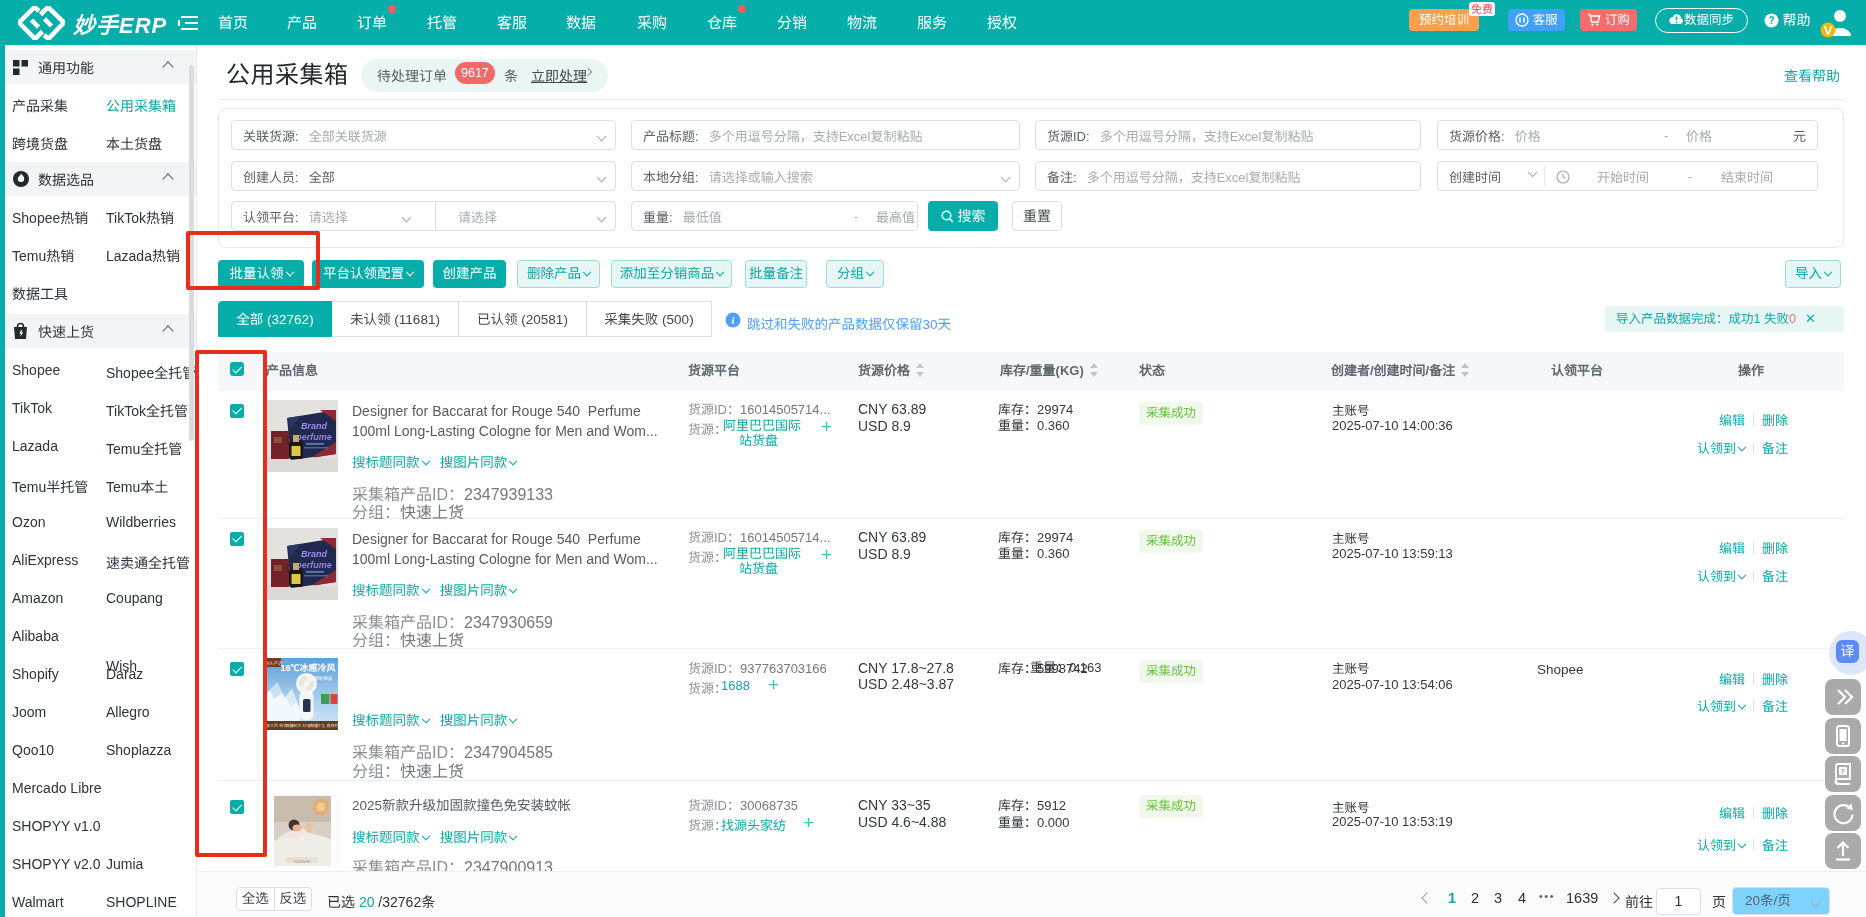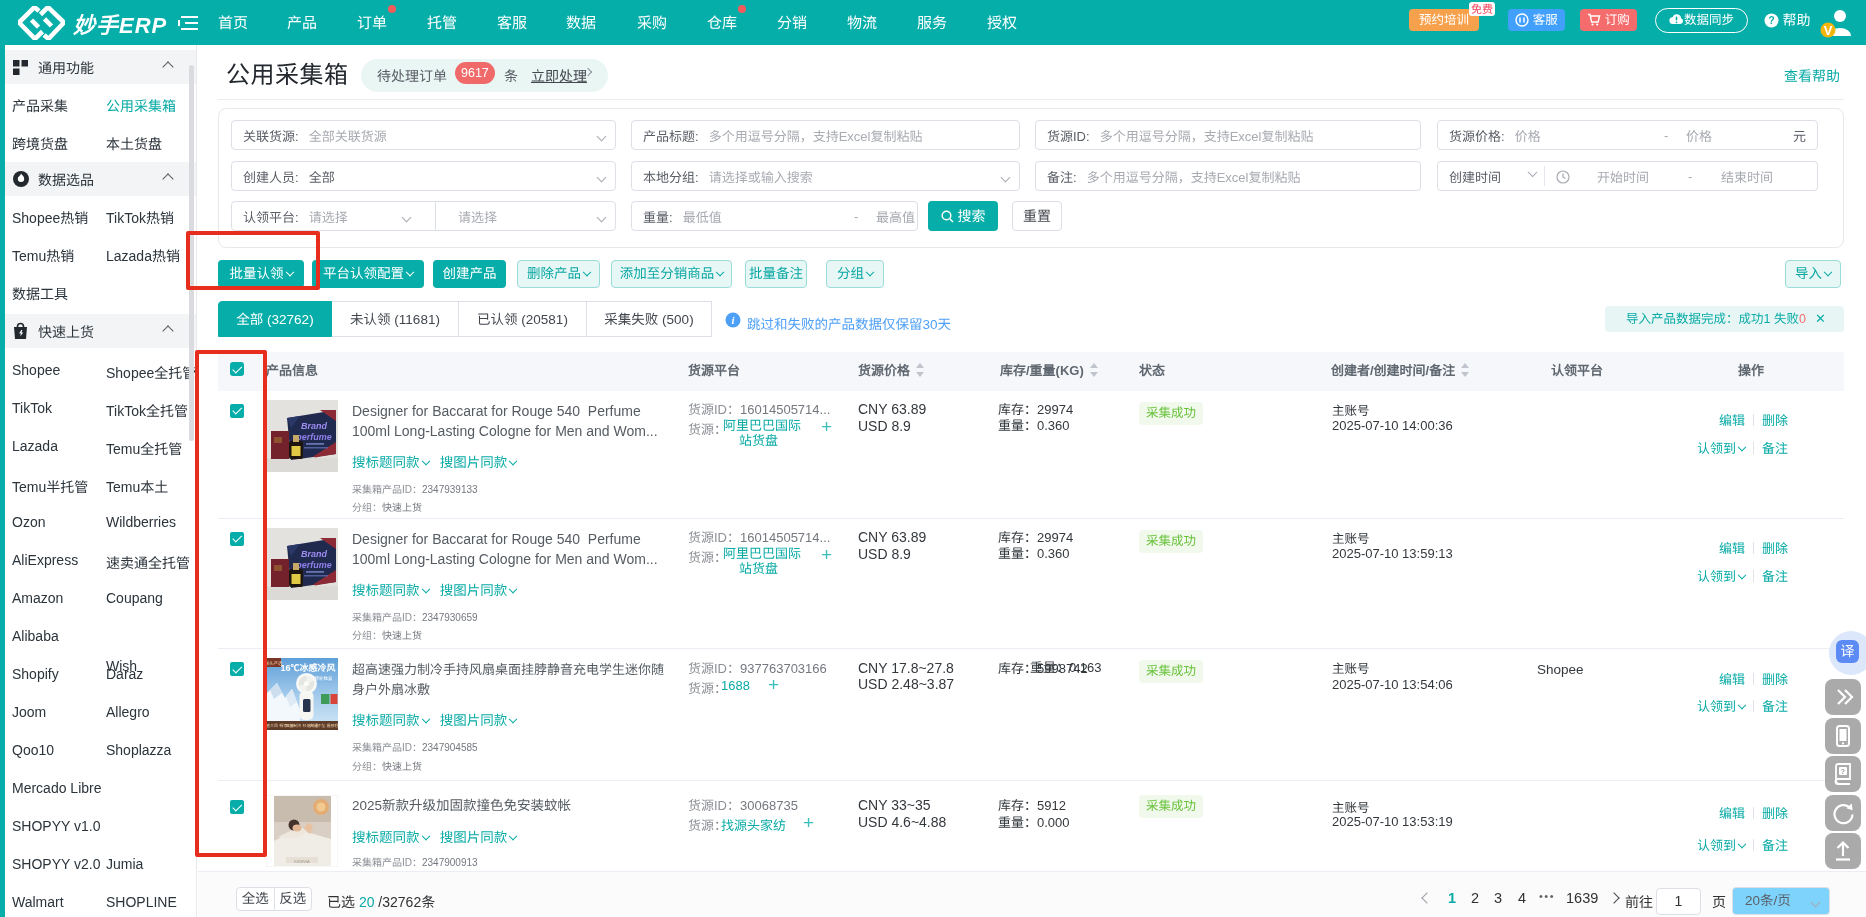--- a/index.html
+++ b/index.html
@@ -47,21 +47,21 @@
 
 .tab { position:absolute; top:256px; height:36px; line-height:36px; background:#fff; border:1px solid #DCDFE6; border-left:none; font-size:13.5px; color:#42474E; text-align:center; }
 .tab.first { border-left:1px solid #DCDFE6; border-radius:4px 0 0 0; }
 .tab.active { background:#07AEA9; border-color:#07AEA9; color:#fff; }
 
 
 .th { position:absolute; top:307px; height:38.5px; line-height:38.5px; font-size:13px; color:#5F6770; font-weight:bold; white-space:nowrap; }
 .prow { position:absolute; left:20px; width:1626px; border-bottom:1px solid #EBEEF5; }
 .prow > div { position:absolute; }
 .ptitle { left:134px; font-size:14px; color:#555B61; line-height:20px; white-space:nowrap; }
-.pgray { font-size:10px; color:#8C9096; white-space:nowrap; }
+.pgray { font-size:16px; color:#8C9096; white-space:nowrap; }
 .pdark { font-size:13px; color:#33383D; white-space:nowrap; }
 .plinks { left:134px; font-size:13.5px; color:#0AABA6; white-space:nowrap; }
 .pimg { left:48px; width:72px; height:72px; }
 .pact { right:56px; font-size:13px; color:#0AABA6; white-space:nowrap; text-align:right; }
 .cbx { position:absolute; width:14px; height:14px; background:#07AEA9; border-radius:2px; }
 .cbx:after { content:""; position:absolute; left:4.5px; top:1.5px; width:3.5px; height:7.5px; border-right:1.6px solid #fff; border-bottom:1.6px solid #fff; transform:rotate(45deg); }
 .sorticon { display:inline-block; position:relative; width:10px; height:14px; vertical-align:-2px; margin-left:4px; }
 .sorticon:before { content:""; position:absolute; left:2px; top:0; border:4px solid transparent; border-bottom:5px solid #C0C4CC; border-top:none; }
 .sorticon:after { content:""; position:absolute; left:2px; bottom:0; border:4px solid transparent; border-top:5px solid #C0C4CC; border-bottom:none; }
 .tcaret { display:inline-block; width:6px; height:6px; border-right:1.2px solid #0AABA6; border-bottom:1.2px solid #0AABA6; transform:rotate(45deg) translate(-2px,-2px); margin-left:3px; }
@@ -317,21 +317,21 @@
   <div class="tab" style="left:134px;width:127px;">未认领 (11681)</div>
   <div class="tab" style="left:261px;width:128px;">已认领 (20581)</div>
   <div class="tab" style="left:389px;width:125px;">采集失败 (500)</div>
   <div style="position:absolute;left:527px;top:267px;width:16px;height:16px;">
     <svg width="16" height="16" viewBox="0 0 16 16">
           <circle cx="8" cy="8" r="7.5" fill="#4D9FF7"></circle>
           <text x="8" y="12" text-anchor="middle" font-size="11" font-weight="bold" font-style="italic" fill="#fff" font-family="Liberation Serif,serif">i</text>
         </svg>
   </div>
   <div style="position:absolute;left:549px;top:268px;font-size:13.5px;color:#4D9FF7;">跳过和失败的产品数据仅保留30天</div>
-  <div style="position:absolute;left:1407px;top:261px;width:239px;height:26px;background:#E7F6F5;border-radius:4px;color:#0AABA6;font-size:12.5px;line-height:26px;padding-left:21px;white-space:nowrap;">导入产品数据完成：成功1 失败<span style="color:#F56C6C;">0</span><span style="margin-left:9px;font-size:13px;">✕</span></div>
+  <div style="position:absolute;left:1407px;top:261px;width:239px;height:26px;background:#E7F6F5;border-radius:4px;color:#0AABA6;font-size:12.5px;line-height:26px;padding-left:11px;white-space:nowrap;">导入产品数据完成：成功1 失败<span style="color:#F56C6C;">0</span><span style="margin-left:9px;font-size:13px;">✕</span></div>
 
   <div id="thead" style="position:absolute;left:20px;top:307px;width:1626px;height:38.5px;background:#F6F7FA;"></div>
   <div class="cbx" style="left:32px;top:317px;border-radius:3px;"></div>
   <div class="th" style="left:68px;">产品信息</div>
   <div class="th" style="left:490px;">货源平台</div>
   <div class="th" style="left:660px;">货源价格<span class="sorticon"></span></div>
   <div class="th" style="left:802px;">库存/重量(KG)<span class="sorticon"></span></div>
   <div class="th" style="left:941px;">状态</div>
   <div class="th" style="left:1133px;">创建者/创建时间/备注<span class="sorticon"></span></div>
   <div class="th" style="left:1334px;margin-left:19px;">认领平台</div>
@@ -449,21 +449,20 @@
           <rect x="55" y="36" width="8.5" height="10" fill="#3E9B59"></rect>
           <rect x="64.5" y="36" width="7" height="10" fill="#D8433A"></rect>
           <rect x="0" y="63" width="72" height="9" fill="#5E3A28"></rect>
           <text x="12" y="69" text-anchor="middle" font-size="4" fill="#E8CFA8">七重大风 畅凉680</text>
           <text x="36" y="69" text-anchor="middle" font-size="4" fill="#E8CFA8">双重制冷 秒速降温</text>
           <text x="60" y="69" text-anchor="middle" font-size="4" fill="#E8CFA8">久持不坠 握感轻盈</text>
           <line x1="24" y1="64.5" x2="24" y2="70.5" stroke="#8A6448" stroke-width="0.6"></line>
           <line x1="48" y1="64.5" x2="48" y2="70.5" stroke="#8A6448" stroke-width="0.6"></line>
         </svg>
       </div>
-      <div class="ptitle" style="top:10.5px;font-size:13px;">超高速强力制冷手持风扇桌面挂脖静音充电学生迷你随<br>身户外扇冰敷</div>
       <div class="plinks" style="top:60px;">搜标题同款<span class="tcaret"></span>&nbsp;&nbsp;&nbsp;搜图片同款<span class="tcaret"></span></div>
       <div class="pgray" style="left:134px;top:90px;">采集箱产品ID：<span style="color:#74787F;">2347904585</span></div>
       <div class="pgray" style="left:134px;top:108.5px;">分组：<span style="color:#74787F;">快速上货</span></div>
       <div class="pgray" style="left:470px;top:8.5px;font-size:13px;">货源ID：<span style="color:#74787F;">937763703166</span></div>
       <div class="pgray" style="left:470px;top:28.5px;font-size:13px;">货源：</div>
       <div style="left:503px;top:28.5px;font-size:13px;color:#0AABA6;">1688</div>
       <div style="left:550px;top:25px;font-size:19px;color:#3BBFBA;">+</div>
       <div class="pdark" style="left:640px;top:10.5px;font-size:14px;">CNY 17.8~27.8</div>
       <div class="pdark" style="left:640px;top:27px;font-size:14px;">USD 2.48~3.87</div>
       <div class="pdark" style="left:780px;top:8.5px;">库存：5998742</div>

